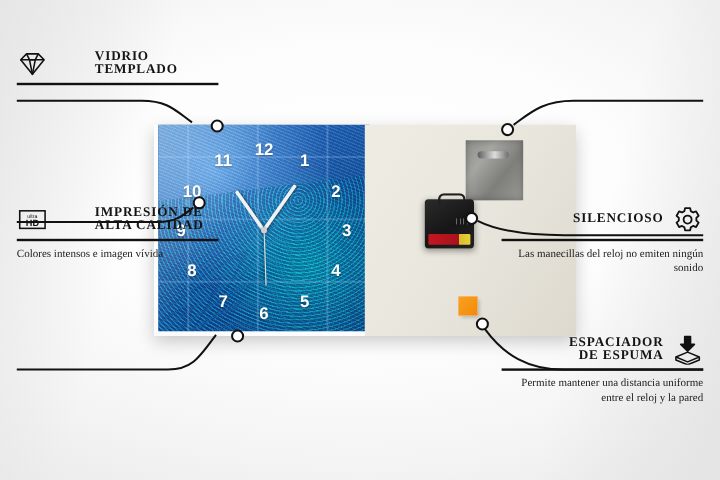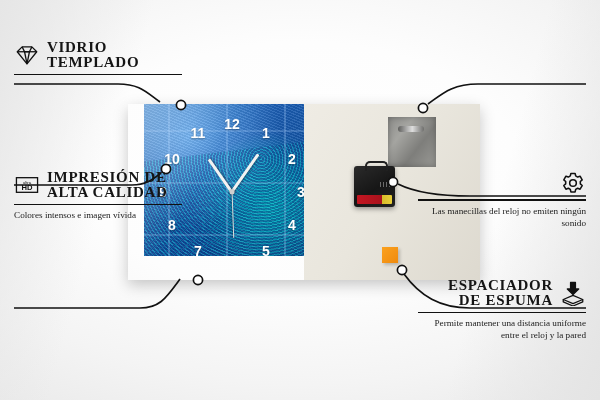--- a/index.html
+++ b/index.html
@@ -20,40 +20,40 @@
   }
 
   
   .feat{position:absolute;width:168px;}
   .feat .head{display:flex;align-items:center;gap:7px;}
   .feat.right .head{flex-direction:row-reverse;}
   .titles{line-height:1.02;}
   .t1,.t2{
     display:block;
     font-family:"Liberation Serif", serif;
-    font-weight:700;font-size:15px;letter-spacing:.7px;
-    color:#151515;white-space:nowrap;
+    font-weight:700;font-size:11px;letter-spacing:.7px;
+    color:#151515;white-space:nowrap;margin-left:32px;
   }
   .feat.left .titles{text-align:left;}
   .feat.right .titles{text-align:right;}
   .rule{height:1.6px;background:#111;margin-top:3px;width:100%;}
   .desc{
     margin-top:4px;font-size:9.2px;line-height:1.32;color:#1b1b1b;
     font-family:"Liberation Serif", serif;
   }
   .feat.right .desc{text-align:right;}
   .ico{width:26px;height:26px;flex:0 0 26px;display:block;}
 
   
   #photo{
     position:absolute;left:128px;top:104px;width:352px;height:176px;
     box-shadow:0 5px 14px rgba(0,0,0,.22);
   }
   #clockface{
-    position:absolute;left:16px;top:0;width:176px;height:152px;overflow:hidden;
+    position:absolute;left:4px;top:0;width:176px;height:172px;overflow:hidden;
     background:#1659a8;
   }
   
   #clockface .bg1{position:absolute;inset:0;
     background:
       radial-gradient(circle at 72% 68%, rgba(0,220,210,.55) 0%, rgba(0,150,190,0) 46%),
       radial-gradient(circle at 26% 22%, rgba(120,190,255,.75) 0%, rgba(40,110,200,0) 52%),
       linear-gradient(145deg,#2f78c4 0%,#1d5fb4 34%,#10509f 62%,#0c3f86 100%);
   }
   #clockface .bg2{position:absolute;inset:0;
@@ -219,20 +219,21 @@
 
   <div class="feat right" style="left:418px;top:170px;">
     <div class="head">
       <svg class="ico" viewBox="0 0 32 32">
         <g fill="none" stroke="#111" stroke-width="1.9" stroke-linejoin="round">
           <path d="M13.4 4.2 h5.2 l.7 3.1 2.4 1.4 3-1.1 2.6 4.5 -2.3 2.1 0 2.8 2.3 2.1 -2.6 4.5 -3-1.1 -2.4 1.4 -.7 3.1 h-5.2 l-.7-3.1 -2.4-1.4 -3 1.1 -2.6-4.5 2.3-2.1 0-2.8 -2.3-2.1 2.6-4.5 3 1.1 2.4-1.4 Z"></path>
           <circle cx="16" cy="16" r="4.1"></circle>
         </g>
       </svg>
       <div class="titles">
+        <span class="t2">SILENCIOSO</span>
       </div>
     </div>
     <div class="rule"></div>
     <div class="desc">Las manecillas del reloj no emiten ningún sonido</div>
   </div>
 
   <div class="feat right" style="left:418px;top:278px;">
     <div class="head">
       <svg class="ico" viewBox="0 0 32 32">
         <g fill="none" stroke="#111" stroke-width="1.6" stroke-linejoin="round">

